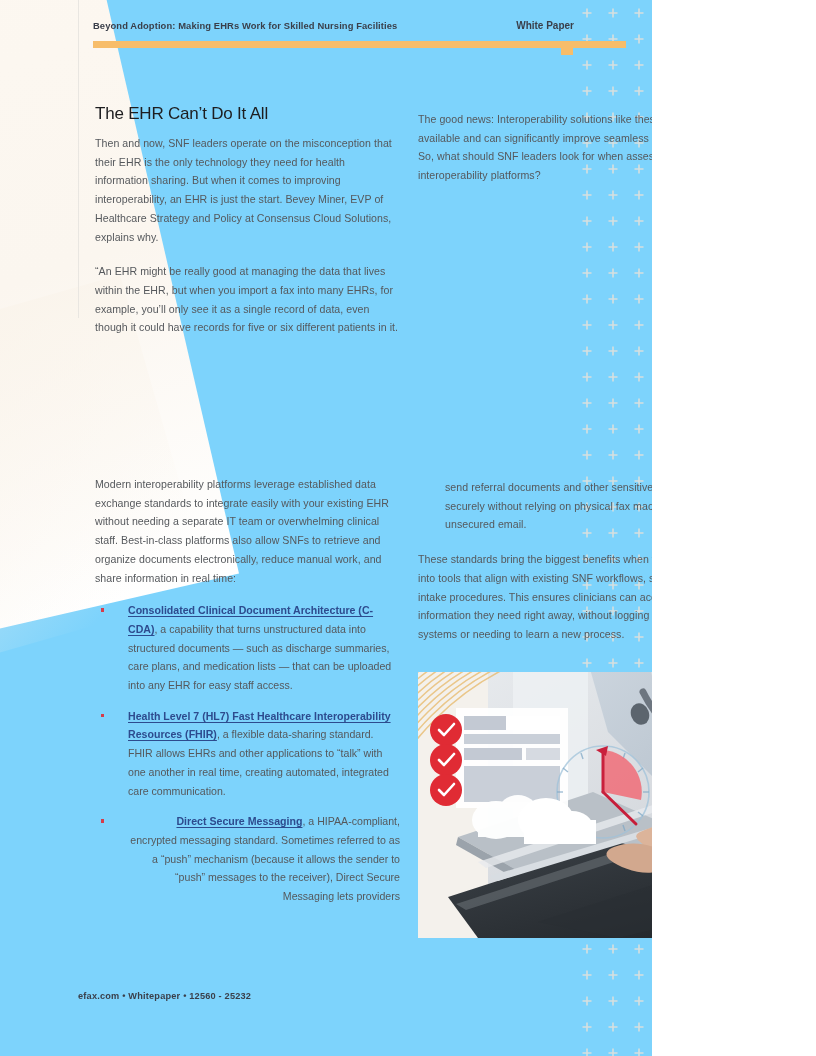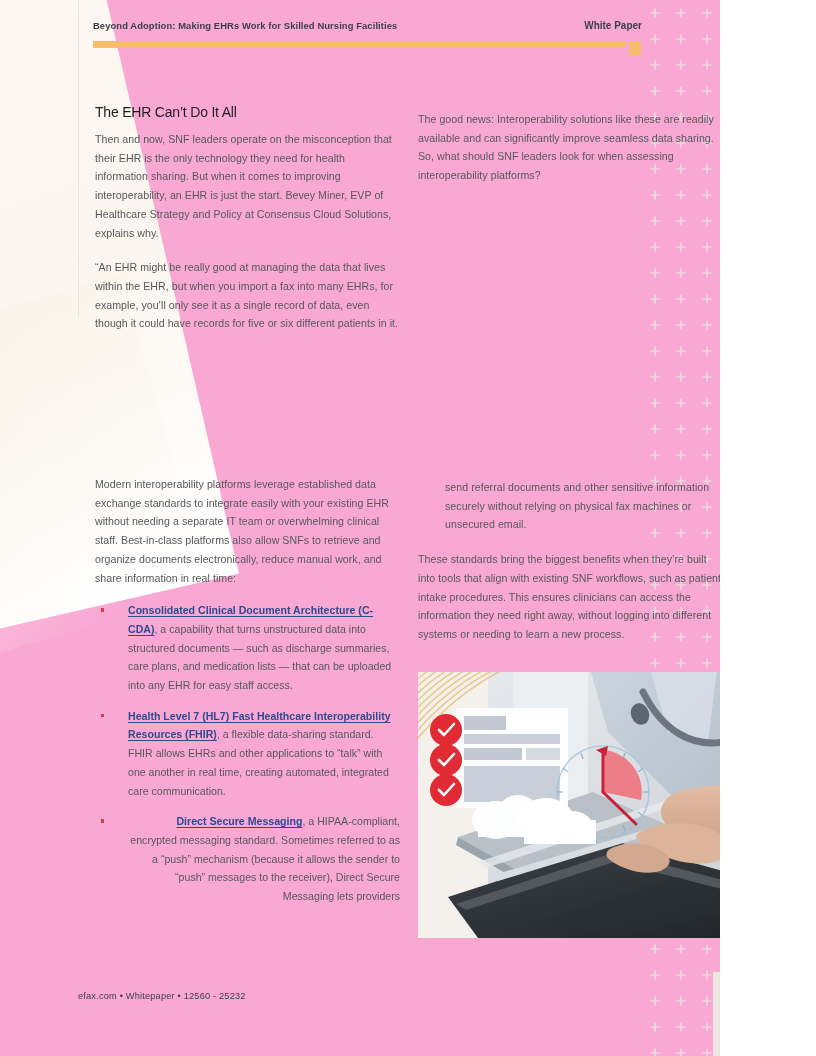--- a/index.html
+++ b/index.html
@@ -3,23 +3,23 @@
 <meta charset="utf-8">
 <title>Beyond Adoption White Paper — Page 7</title>
 <style>
   html, body {
     margin: 0;
     padding: 0;
     background: #ffffff;
   }
   .page {
     position: relative;
-    width: 720px;
+    width: 652px;
     height: 1056px;
-    background: #f9a8d4;
+    background: #7dd3fc;
     overflow: hidden;
     font-family: "Liberation Sans", sans-serif;
     color: #3c3c3c;
   }
 
   
   .bg-cream-shape {
     position: absolute;
     left: -170px;
     top: -120px;
@@ -101,21 +101,21 @@
     height: 14px;
     background: #f7bd6a;
   }
 
   
   .col-left  { position: absolute; left: 95px;  width: 305px; }
   .col-right { position: absolute; left: 418px; width: 305px; }
 
   h2.section-title {
     margin: 0 0 10px 0;
-    font-size: 14px;
+    font-size: 17px;
     font-weight: normal;
     letter-spacing: -.2px;
     color: #1d1d1f;
     font-family: "Liberation Sans", sans-serif;
   }
   p.body {
     margin: 0 0 16px 0;
     font-size: 10.6px;
     line-height: 18.7px;
     color: #55585c;
@@ -178,21 +178,21 @@
     background: #d7d9dc;
   }
   .photo svg { display: block; }
 
   
   .footer-text {
     position: absolute;
     left: 78px;
     top: 991px;
     font-size: 9.2px;
-    font-weight: normal;
+    font-weight: bold;
     color: #3a3f4a;
     letter-spacing: .2px;
   }
   .page-num-box {
     position: absolute;
     left: 713px;
     top: 972px;
     width: 103px;
     height: 84px;
     background: #ebe7e0;

